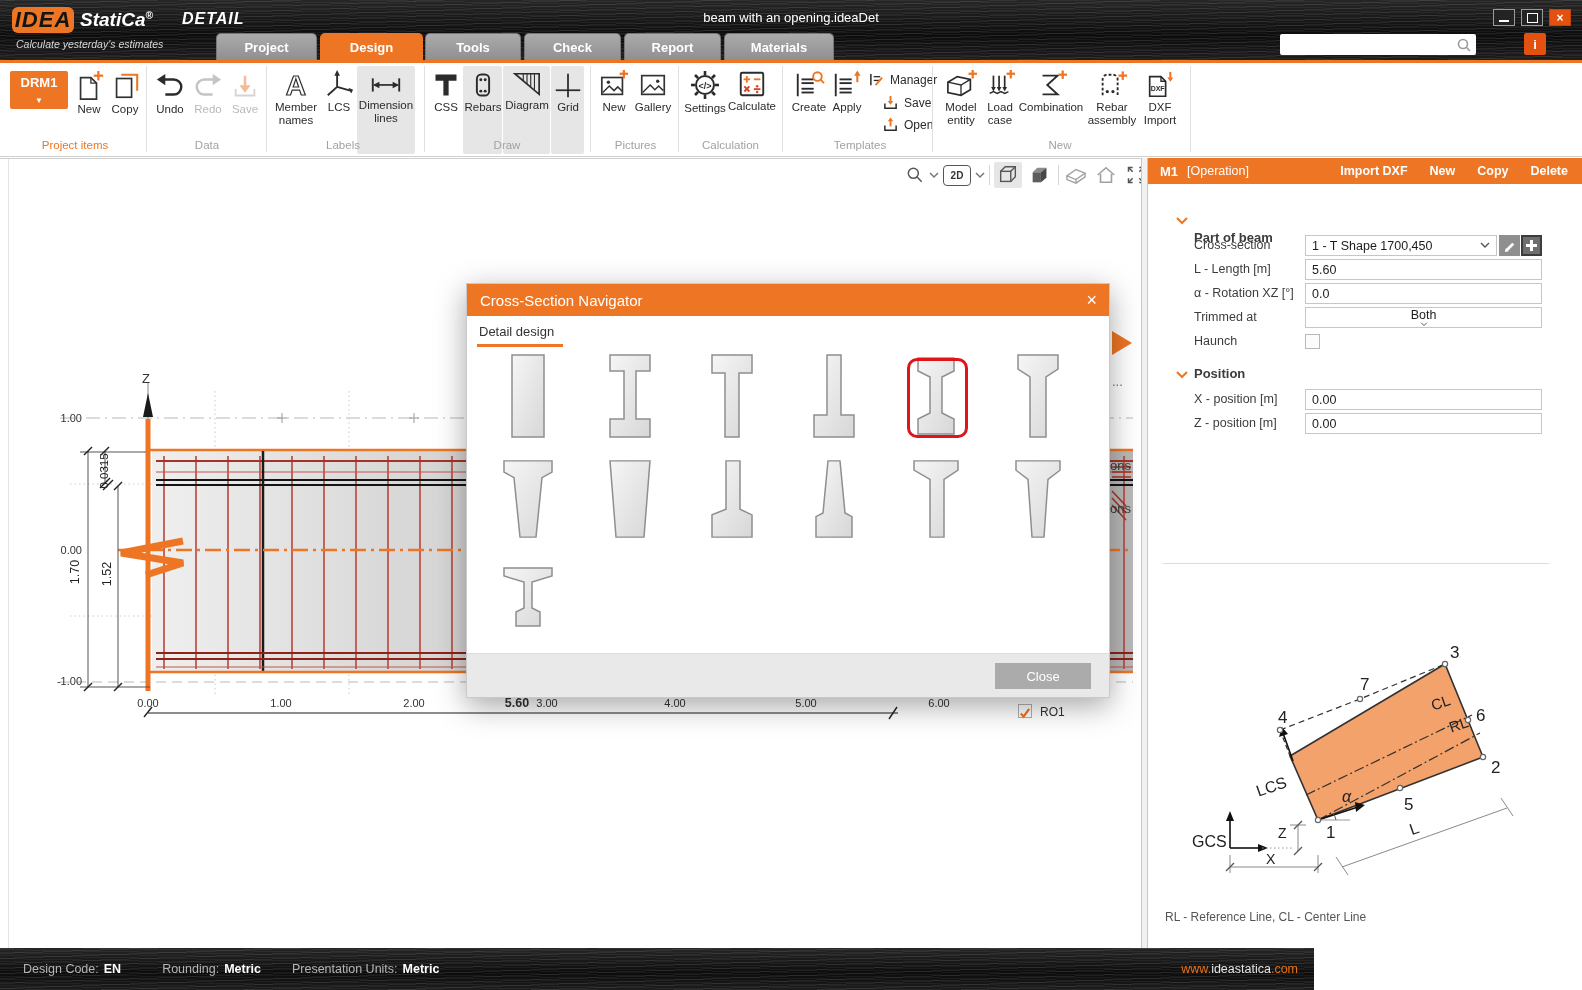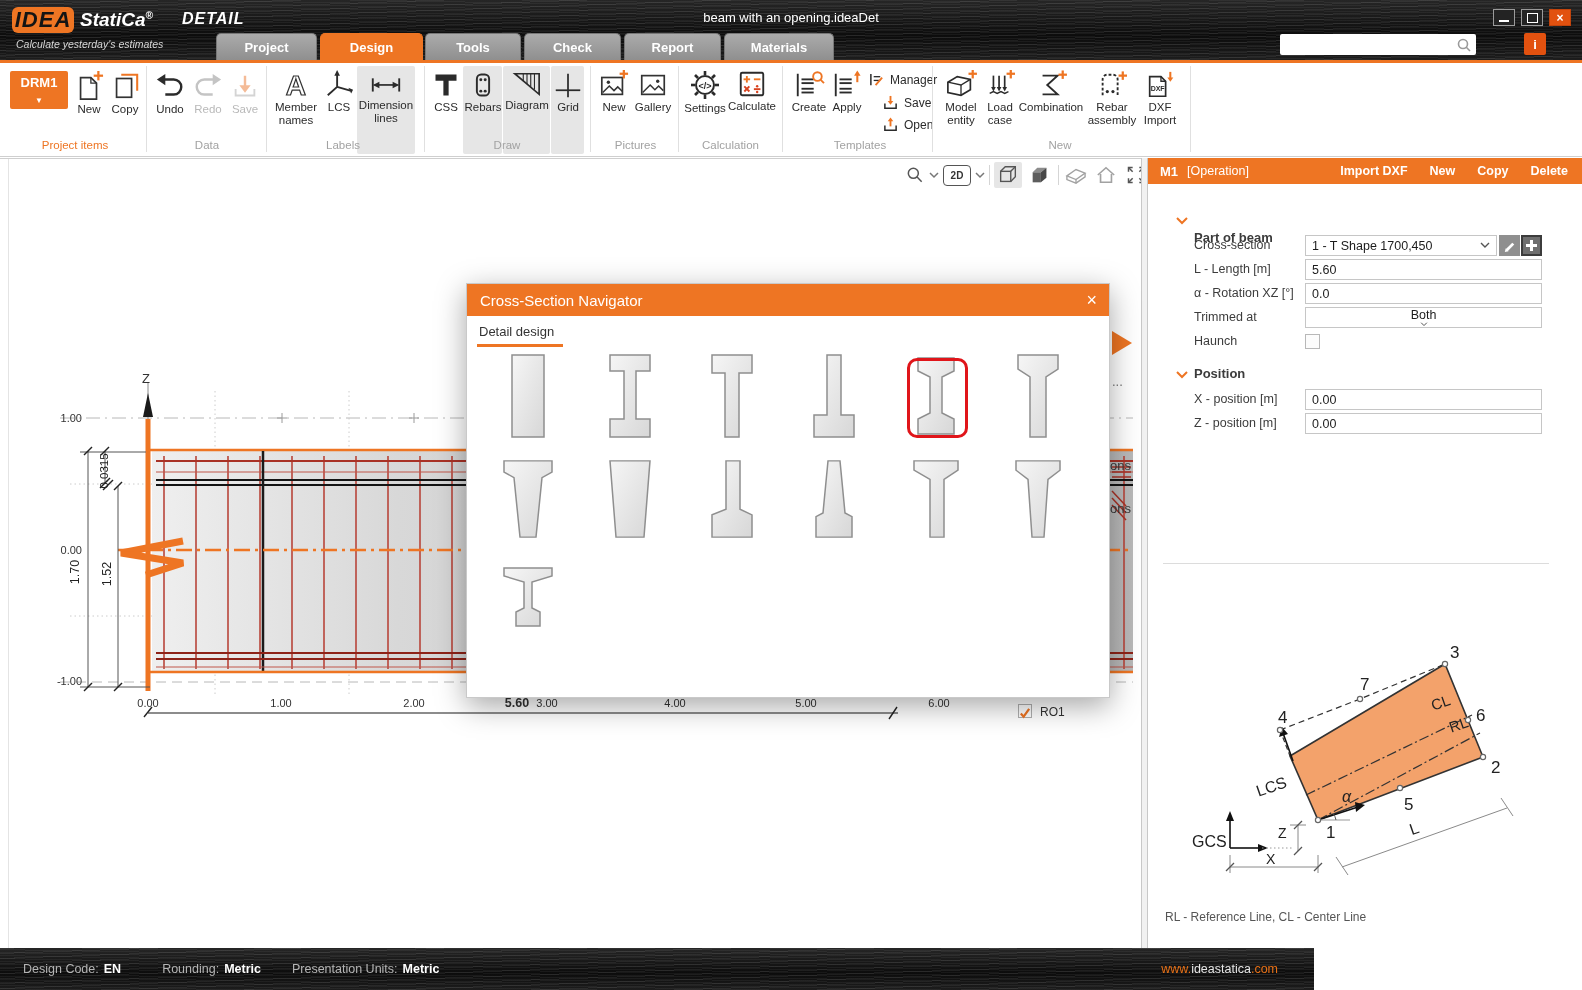--- a/index.html
+++ b/index.html
@@ -779,28 +779,33 @@
         <polygon points="10,2 54,2 54,12 40,22 40,84 26,84 26,22 10,12"></polygon>
       </svg>
     <svg class="shapecell" style="left:539px;top:175px;" width="64" height="80" viewBox="0 0 64 86" preserveAspectRatio="none">
         <polygon points="10,2 54,2 54,12 42,22 38,84 26,84 22,22 10,12"></polygon>
       </svg>
 
     <svg class="shapecell" style="left:33px;top:282px;" width="56" height="62" viewBox="0 0 56 62">
         <polygon points="4,2 52,2 52,10 32,16 32,42 40,46 40,60 16,60 16,46 24,42 24,16 4,10"></polygon>
       </svg>
 
+    <div class="abs" style="left:0;top:369px;width:642px;height:44px;background:#e9e9e9;border-top:1px solid #dcdcdc;box-sizing:border-box;">
+      <div class="abs" style="left:528px;top:9px;width:96px;height:26px;background:#ababab;color:#fff;font-size:13px;display:flex;align-items:center;justify-content:center;cursor:pointer;">
+        <span>Close</span>
+      </div>
+    </div>
   </div>
 
   <div class="abs metal" style="left:0;top:948px;width:1314px;height:42px;display:flex;align-items:center;font-size:12.5px;">
     <span style="color:#b5b5b5;margin-left:23px;">Design Code:</span>
     <span style="color:#fff;font-weight:bold;margin-left:5px;">EN</span>
     <span style="color:#b5b5b5;margin-left:41px;">Rounding:</span>
     <span style="color:#fff;font-weight:bold;margin-left:5px;">Metric</span>
     <span style="color:#b5b5b5;margin-left:31px;">Presentation Units:</span>
     <span style="color:#fff;font-weight:bold;margin-left:5px;">Metric</span>
     <span style="flex:1"></span>
-    <span style="margin-right:36px;cursor:pointer;">
+    <span style="margin-right:16px;cursor:pointer;">
       <span style="color:#e87117;">www.</span><span style="color:#e6e6e6;">ideastatica</span><span style="color:#e87117;">.com</span>
     </span>
   </div>
 
 </div>
 
 </body></html>

